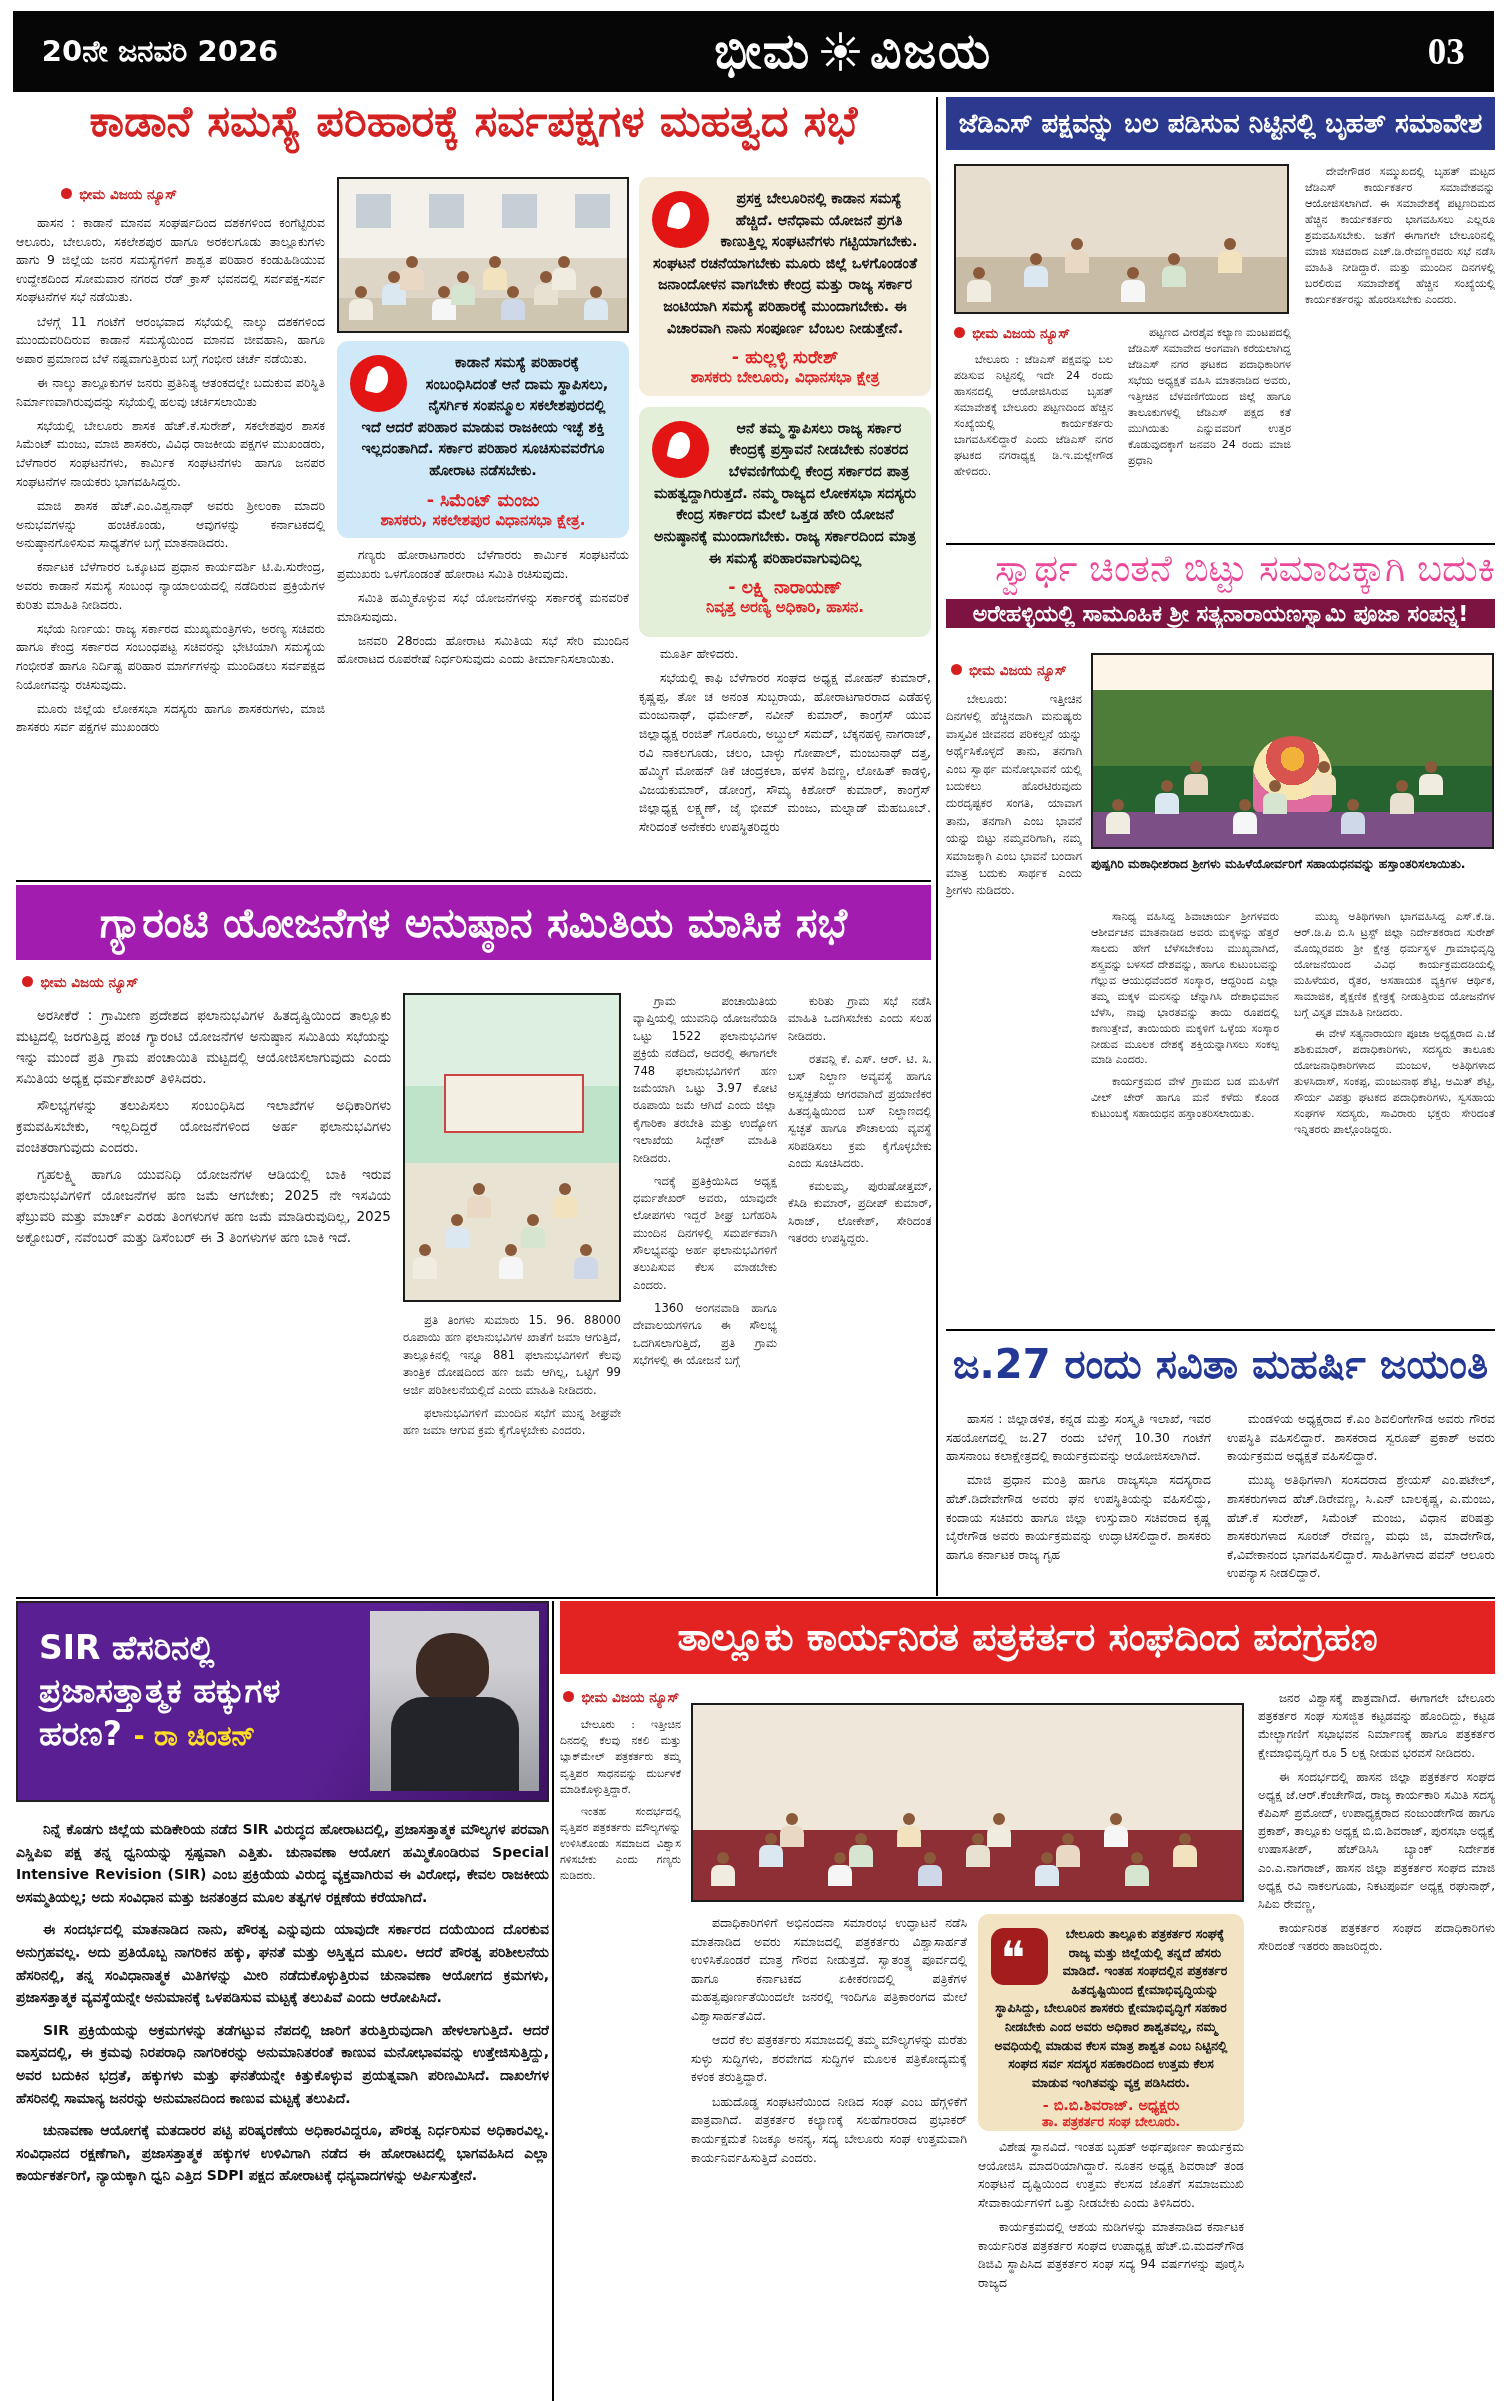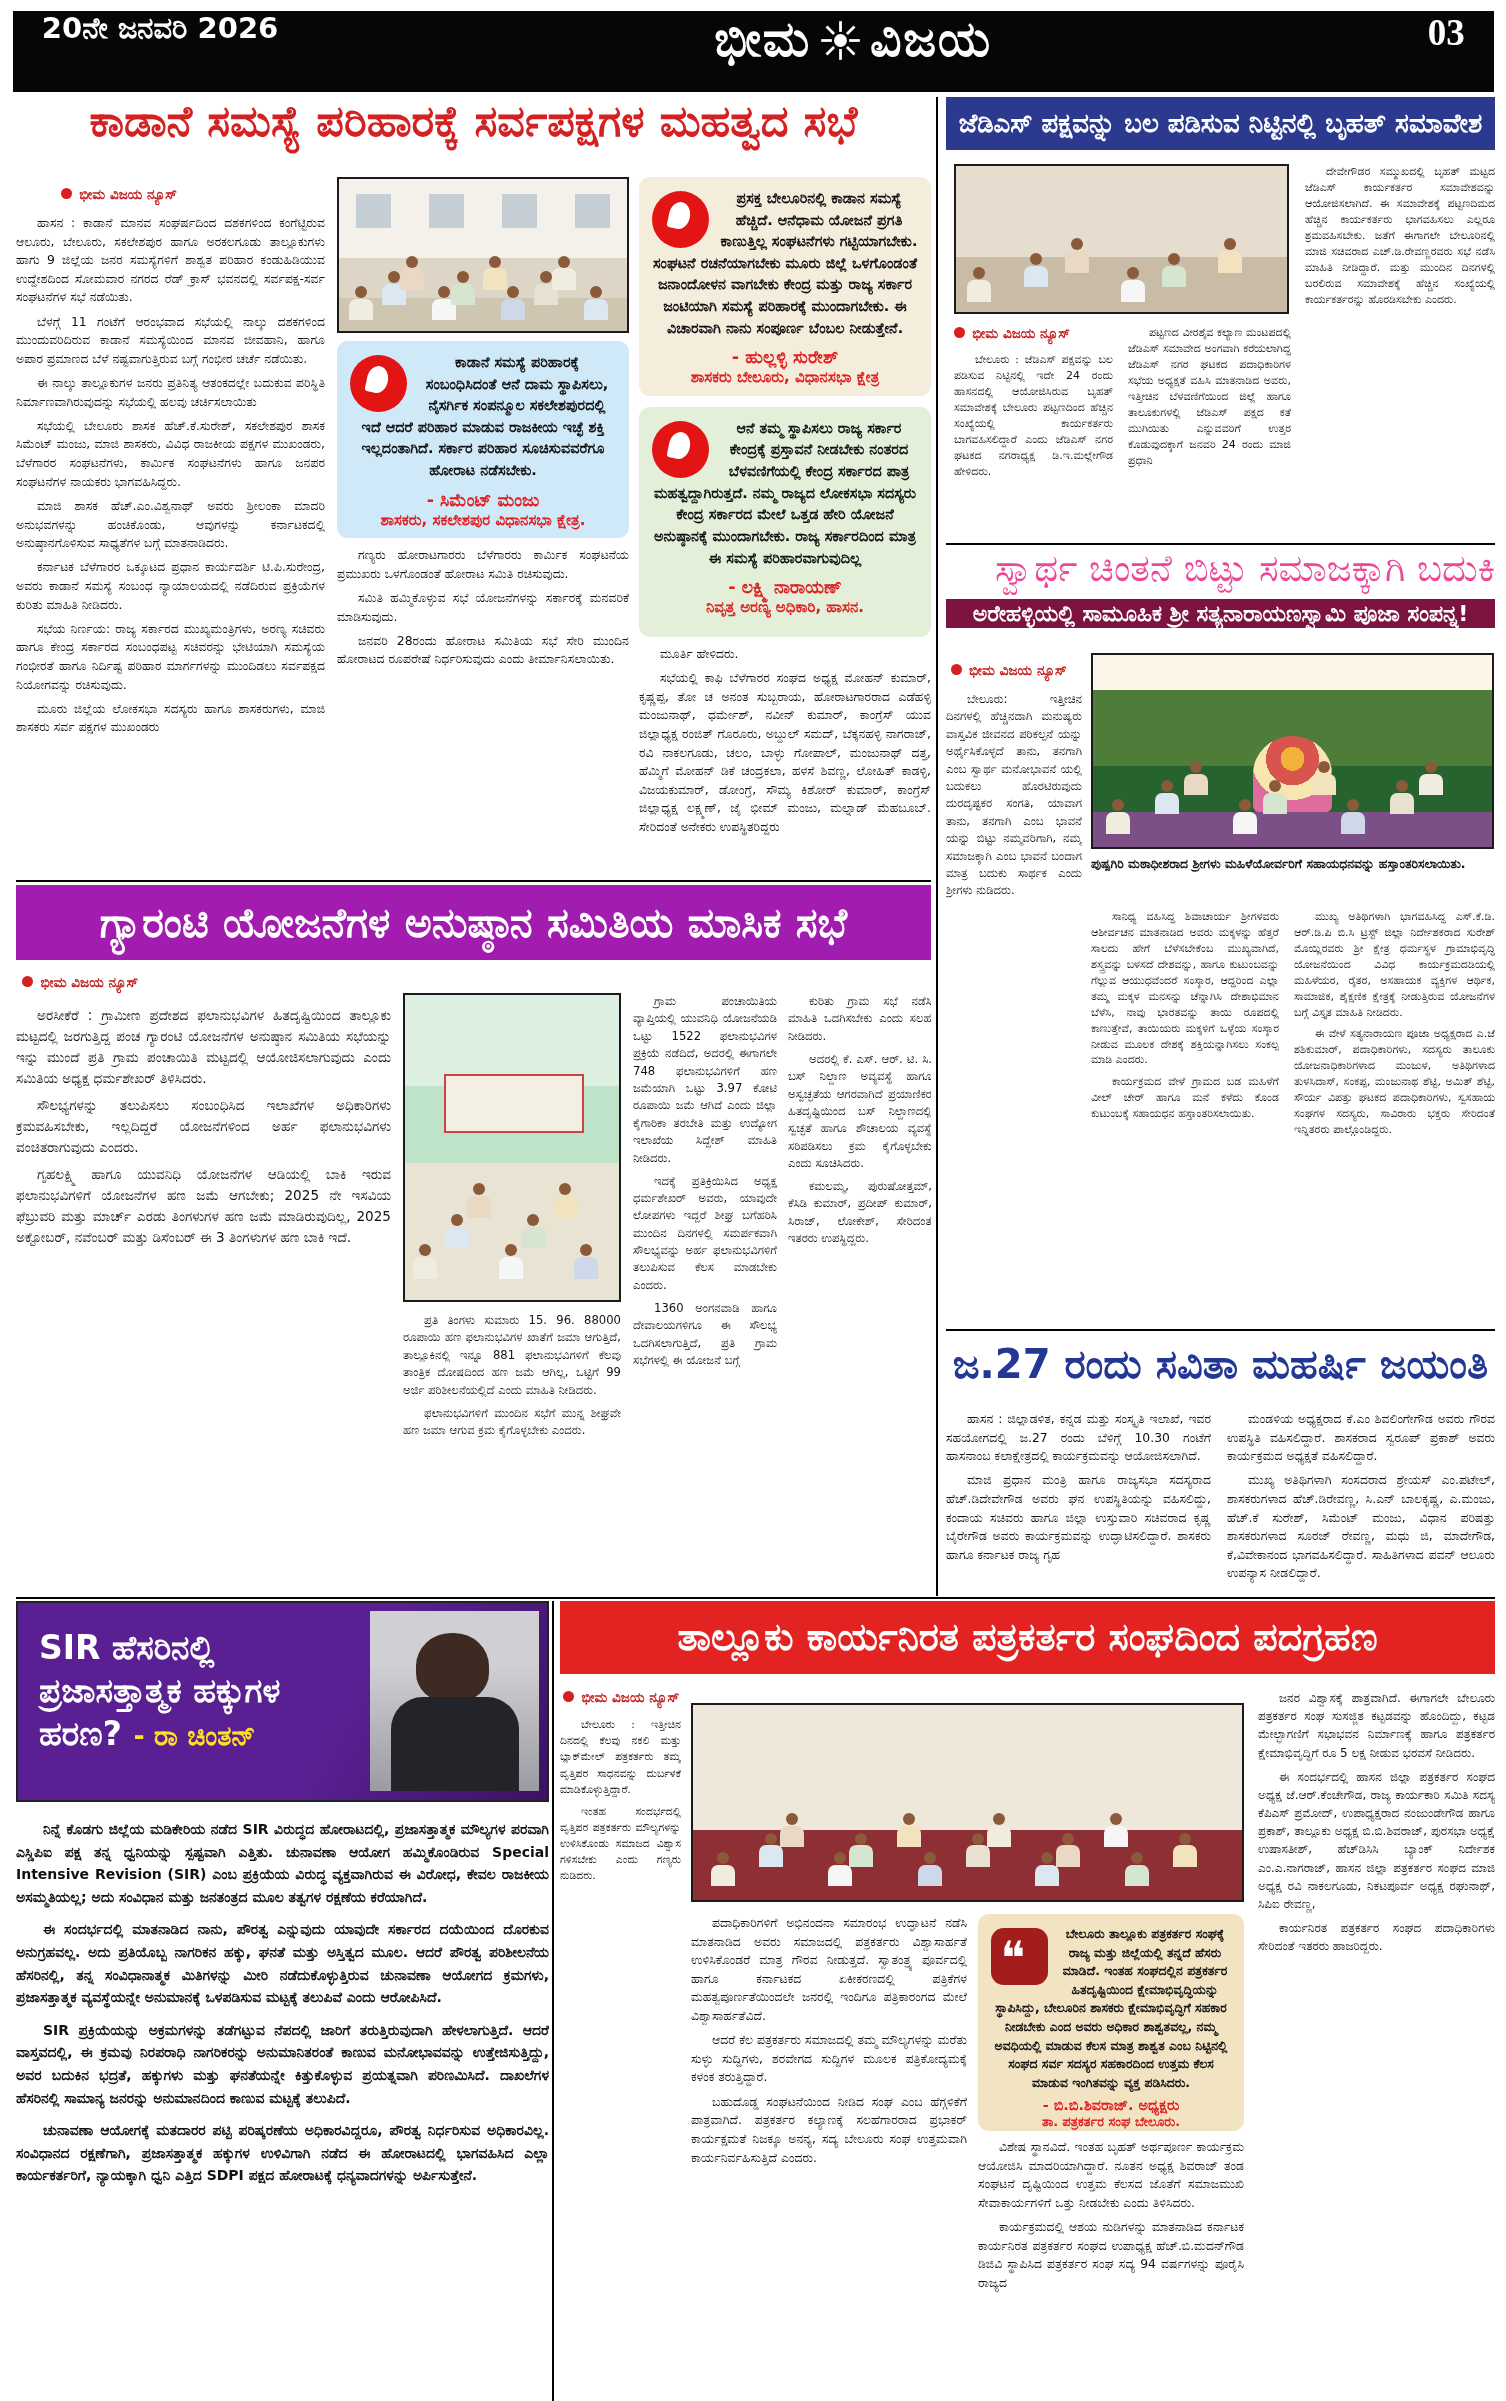--- a/index.html
+++ b/index.html
@@ -1,21 +1,21 @@
 <!DOCTYPE html>
 <html style="font-size:12.8px"><head>
 <meta charset="utf-8">
 <style>
   * { box-sizing: border-box; margin: 0; padding: 0; }
   body { background:#e8e8e8; font-family:"DejaVu Sans","Liberation Sans",sans-serif; }
   #page { position:relative; width:1507px; height:2401px; margin:0 auto; background:#fff; overflow:hidden; }
 
   
   .topbar { position:absolute; left:12.8px; top:11px; width:1481px; height:81px; background:#060606;
-            color:#fff; display:flex; align-items:flex-start; justify-content:space-between; padding:0 29px; }
+            color:#fff; display:flex; align-items:center; justify-content:space-between; padding:0 29px; }
   .topbar .date { font-size:29px; font-weight:bold; }
   .topbar .mast { font-size:49px; font-weight:bold; letter-spacing:1.6px; display:flex; align-items:center; gap:8px; }
   .topbar .pageno { font-size:37px; font-weight:bold; font-family:"Liberation Serif","DejaVu Serif",serif; }
   .mast-icon { width:43px; height:43px; }
 
   
   .art { position:absolute; overflow:hidden; }
   .col { position:absolute; overflow:hidden; text-align:justify; }
   .col p { font-size:12.4px; line-height:1.5; color:#111; margin-bottom:5.6px; text-indent:21px; }
   .col.small p { font-size:11px; line-height:1.45; }
@@ -314,21 +314,21 @@
         <p>ಪ್ರತಿ ತಿಂಗಳು ಸುಮಾರು 15. 96. 88000 ರೂಪಾಯಿ ಹಣ ಫಲಾನುಭವಿಗಳ ಖಾತೆಗೆ ಜಮಾ ಆಗುತ್ತಿದೆ, ತಾಲ್ಲೂಕಿನಲ್ಲಿ ಇನ್ನೂ 881 ಫಲಾನುಭವಿಗಳಿಗೆ ಕೆಲವು ತಾಂತ್ರಿಕ ದೋಷದಿಂದ ಹಣ ಜಮೆ ಆಗಿಲ್ಲ, ಒಟ್ಟಿಗೆ 99 ಅರ್ಜಿ ಪರಿಶೀಲನೆಯಲ್ಲಿದೆ ಎಂದು ಮಾಹಿತಿ ನೀಡಿದರು.</p>
         <p>ಫಲಾನುಭವಿಗಳಿಗೆ ಮುಂದಿನ ಸಭೆಗೆ ಮುನ್ನ ಶೀಘ್ರವೇ ಹಣ ಜಮಾ ಆಗುವ ಕ್ರಮ ಕೈಗೊಳ್ಳಬೇಕು ಎಂದರು.</p>
       </div>
     <div class="col" id="colE3">
         <p>ಗ್ರಾಮ ಪಂಚಾಯಿತಿಯ ವ್ಯಾಪ್ತಿಯಲ್ಲಿ ಯುವನಿಧಿ ಯೋಜನೆಯಡಿ ಒಟ್ಟು 1522 ಫಲಾನುಭವಿಗಳ ಪ್ರಕ್ರಿಯೆ ನಡೆದಿದೆ, ಅದರಲ್ಲಿ ಈಗಾಗಲೇ 748 ಫಲಾನುಭವಿಗಳಿಗೆ ಹಣ ಜಮೆಯಾಗಿ ಒಟ್ಟು 3.97 ಕೋಟಿ ರೂಪಾಯಿ ಜಮೆ ಆಗಿದೆ ಎಂದು ಜಿಲ್ಲಾ ಕೈಗಾರಿಕಾ ತರಬೇತಿ ಮತ್ತು ಉದ್ಯೋಗ ಇಲಾಖೆಯ ಸಿದ್ದೇಶ್ ಮಾಹಿತಿ ನೀಡಿದರು.</p>
         <p>ಇದಕ್ಕೆ ಪ್ರತಿಕ್ರಿಯಿಸಿದ ಅಧ್ಯಕ್ಷ ಧರ್ಮಶೇಖರ್ ಅವರು, ಯಾವುದೇ ಲೋಪಗಳು ಇದ್ದರೆ ಶೀಘ್ರ ಬಗೆಹರಿಸಿ ಮುಂದಿನ ದಿನಗಳಲ್ಲಿ ಸಮರ್ಪಕವಾಗಿ ಸೌಲಭ್ಯವನ್ನು ಅರ್ಹ ಫಲಾನುಭವಿಗಳಿಗೆ ತಲುಪಿಸುವ ಕೆಲಸ ಮಾಡಬೇಕು ಎಂದರು.</p>
         <p>1360 ಅಂಗನವಾಡಿ ಹಾಗೂ ದೇವಾಲಯಗಳಿಗೂ ಈ ಸೌಲಭ್ಯ ಒದಗಿಸಲಾಗುತ್ತಿದೆ, ಪ್ರತಿ ಗ್ರಾಮ ಸಭೆಗಳಲ್ಲಿ ಈ ಯೋಜನೆ ಬಗ್ಗೆ</p>
       </div>
     <div class="col" id="colE4">
         <p>ಕುರಿತು ಗ್ರಾಮ ಸಭೆ ನಡೆಸಿ ಮಾಹಿತಿ ಒದಗಿಸಬೇಕು ಎಂದು ಸಲಹೆ ನೀಡಿದರು.</p>
-        <p>ಅದರಲ್ಲಿ ಕೆ. ಎಸ್. ಆರ್. ಟಿ. ಸಿ. ಬಸ್ ನಿಲ್ದಾಣ ಅವ್ಯವಸ್ಥೆ ಹಾಗೂ ಅಸ್ವಚ್ಛತೆಯ ಆಗರವಾಗಿದೆ ಪ್ರಯಾಣಿಕರ ಹಿತದೃಷ್ಟಿಯಿಂದ ಬಸ್ ನಿಲ್ದಾಣದಲ್ಲಿ ಸ್ವಚ್ಛತೆ ಹಾಗೂ ಶೌಚಾಲಯ ವ್ಯವಸ್ಥೆ ಸರಿಪಡಿಸಲು ಕ್ರಮ ಕೈಗೊಳ್ಳಬೇಕು ಎಂದು ಸೂಚಿಸಿದರು.</p>
+        <p>ರತವನ್ಲಿ ಕೆ. ಎಸ್. ಆರ್. ಟಿ. ಸಿ. ಬಸ್ ನಿಲ್ದಾಣ ಅವ್ಯವಸ್ಥೆ ಹಾಗೂ ಅಸ್ವಚ್ಛತೆಯ ಆಗರವಾಗಿದೆ ಪ್ರಯಾಣಿಕರ ಹಿತದೃಷ್ಟಿಯಿಂದ ಬಸ್ ನಿಲ್ದಾಣದಲ್ಲಿ ಸ್ವಚ್ಛತೆ ಹಾಗೂ ಶೌಚಾಲಯ ವ್ಯವಸ್ಥೆ ಸರಿಪಡಿಸಲು ಕ್ರಮ ಕೈಗೊಳ್ಳಬೇಕು ಎಂದು ಸೂಚಿಸಿದರು.</p>
         <p>ಕಮಲಮ್ಮ, ಪುರುಷೋತ್ತಮ್, ಕೆಸಿಡಿ ಕುಮಾರ್, ಪ್ರದೀಪ್ ಕುಮಾರ್, ಸಿರಾಜ್, ಲೋಕೇಶ್, ಸೇರಿದಂತೆ ಇತರರು ಉಪಸ್ಥಿದ್ದರು.</p>
       </div>
   </section>
 
   <section class="art" id="artF">
     <div class="banner">
       <div class="fb-title">
         <span>SIR ಹೆಸರಿನಲ್ಲಿ ಪ್ರಜಾಸತ್ತಾತ್ಮಕ ಹಕ್ಕುಗಳ ಹರಣ?</span>
         <span class="fb-author">- ರಾ ಚಿಂತನ್</span>
       </div>

